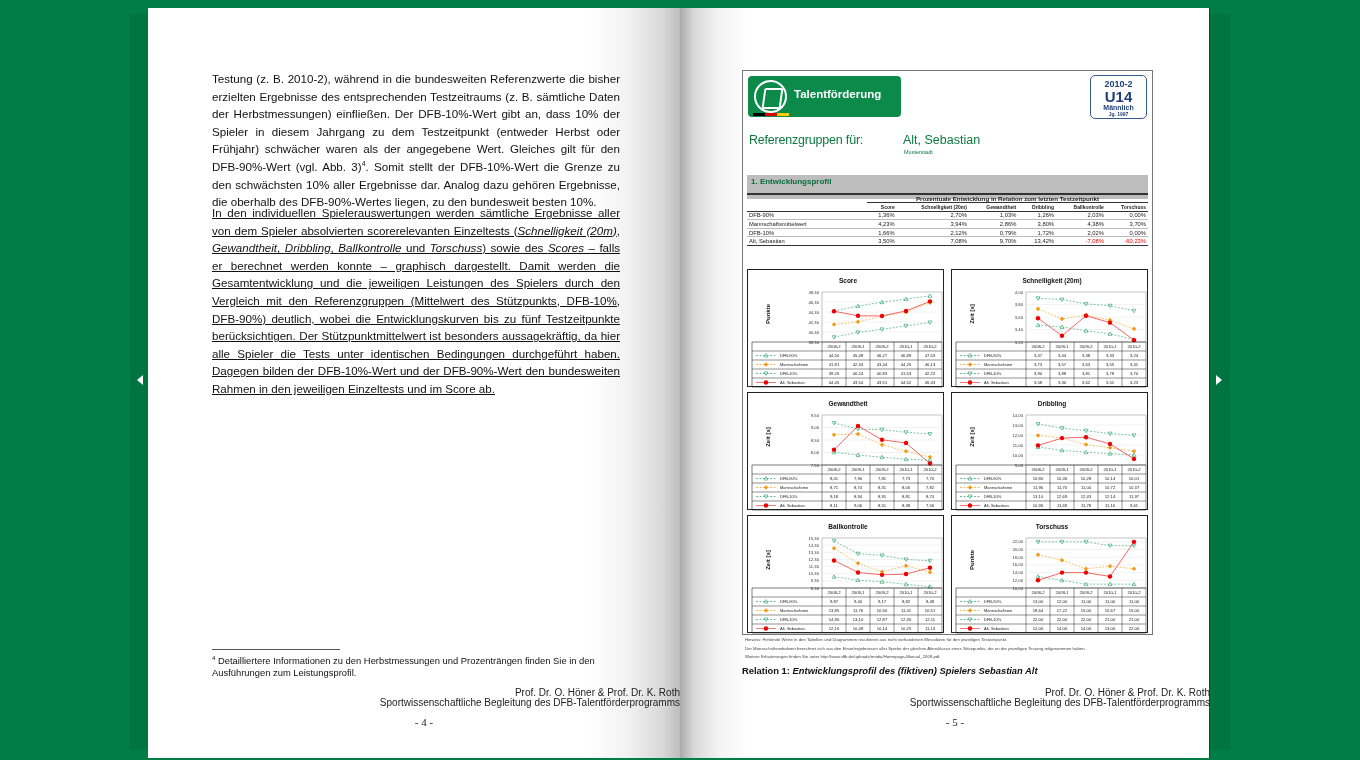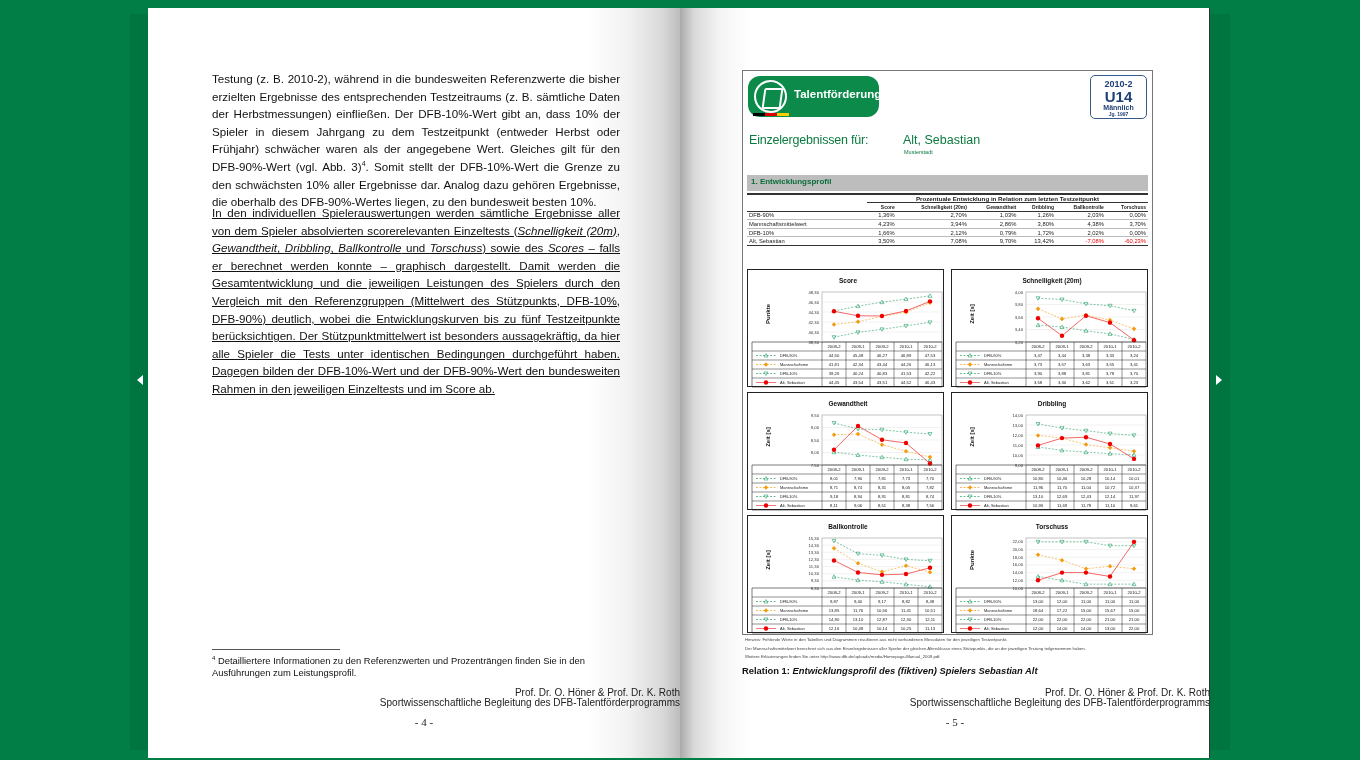--- a/index.html
+++ b/index.html
@@ -21,34 +21,34 @@
   .footnote-rule { position: absolute; left: 64px; top: 641px; width: 128px; height: 1px; background: #555; }
   .footnote { position: absolute; left: 64px; top: 644px; width: 408px; font-size: 9.4px; line-height: 12px; color: #111; }
   .footnote sup { font-size: 6px; }
   .page-footer { position: absolute; width: 100%; top: 680px; text-align: right; font-size: 10px; line-height: 9.5px; color: #222; }
   .page-num { position: absolute; width: 100%; top: 708px; text-align: center; font-size: 11px; font-family: "Liberation Serif", serif; color: #222; }
   .left-footer { left: 0; width: 532px; padding-left: 20px; }
   .right-footer { left: 0; width: 530px; padding-left: 20px; }
 
   
   .sheet { position: absolute; left: 62px; top: 62px; width: 411px; height: 565px; border: 1px solid #777; background: #fff; }
-  .dfb-banner { position: absolute; left: 5px; top: 5px; width: 131px; height: 41px; background: #0b8a4a; border-radius: 12px; }
+  .dfb-banner { position: absolute; left: 5px; top: 5px; width: 153px; height: 41px; background: #0b8a4a; border-radius: 4px; }
   .dfb-logo { position: absolute; left: 6px; top: 4px; width: 33px; height: 33px; border-radius: 50%; border: 2px solid #fff; background: #0b8a4a; }
   .dfb-logo::after { content: ""; position: absolute; left: 7px; top: 6px; width: 15px; height: 17px; border: 2px solid #fff; border-radius: 2px; transform: skewX(-8deg); }
   .dfb-stripe { position: absolute; left: 5px; top: 37px; width: 36px; height: 3px; background: linear-gradient(to right, #000 0, #000 33%, #d00 33%, #d00 66%, #fc0 66%); }
   .banner-title { position: absolute; left: 46px; top: 12px; font-size: 11.5px; font-weight: bold; color: #fff; }
   .season-badge { position: absolute; right: 5px; top: 4px; width: 57px; height: 44px; border: 1px solid #365a8c; border-radius: 5px; text-align: center; color: #1f3f76; font-weight: bold; line-height: 1; }
   .season-badge .s1 { font-size: 9px; margin-top: 4px; }
   .season-badge .s2 { font-size: 15px; }
   .season-badge .s3 { font-size: 7px; }
   .season-badge .s4 { font-size: 5px; margin-top: 1px; }
   .eval-label { position: absolute; left: 6px; top: 62px; font-size: 12.5px; color: #0b7a3f; font-family: "Liberation Sans Narrow", "Liberation Sans", sans-serif; letter-spacing: -0.2px; }
   .player-name { position: absolute; left: 160px; top: 62px; font-size: 12.5px; color: #0b7a3f; }
   .player-city { position: absolute; left: 161px; top: 78px; font-size: 5.5px; color: #0b7a3f; }
-  .section-bar { position: absolute; left: 4px; top: 104px; width: 401px; height: 16px; background: #bdbdbd; font-size: 8px; font-weight: bold; color: #0b6e3a; padding-left: 4px; line-height: 13px; }
+  .section-bar { position: absolute; left: 4px; top: 104px; width: 401px; height: 24px; background: #bdbdbd; font-size: 8px; font-weight: bold; color: #0b6e3a; padding-left: 4px; line-height: 13px; }
   .dev-table { position: absolute; left: 4px; top: 122px; width: 401px; border-collapse: collapse; font-size: 5.8px; color: #222; border-top: 2px solid #333; border-bottom: 1px solid #333; }
   .dev-table td, .dev-table th { padding: 0 2px; height: 8.6px; text-align: right; font-weight: normal; }
   .dev-table .hdr-span { text-align: center; font-weight: bold; font-size: 6.2px; border-bottom: 1px solid #333; }
   .dev-table .colhdr th { font-weight: bold; font-size: 5px; border-bottom: 1px solid #333; }
   .dev-table td.rl { text-align: left; }
   .dev-table tr.r td { border-bottom: 1px solid #bbb; }
   .dev-table tr.player td { border-top: 1px solid #333; }
   .neg { color: #e00; }
 
   .chart-box { position: absolute; width: 197px; height: 118px; border: 1px solid #222; background: #fff; }
@@ -66,42 +66,42 @@
 <div class="nav-arrow nav-next"></div>
 
 <div class="page page-left">
   <div class="body-text p1">
     <p><span>Testung (z. B. 2010-2), während in die bundesweiten Referenzwerte die bisher erzielten Ergebnisse des entsprechenden Testzeitraums (z. B. sämtliche Daten der Herbstmessungen) einfließen. Der DFB-10%-Wert gibt an, dass 10% der Spieler in diesem Jahrgang zu dem Testzeitpunkt (entweder Herbst oder Frühjahr) schwächer waren als der angegebene Wert. Gleiches gilt für den DFB-90%-Wert (vgl. Abb. 3)</span><sup>4</sup><span>. Somit stellt der DFB-10%-Wert die Grenze zu den schwächsten 10% aller Ergebnisse dar. Analog dazu gehören Ergebnisse, die oberhalb des DFB-90%-Wertes liegen, zu den bundesweit besten 10%.</span></p>
   </div>
   <div class="body-text p2">
     <p><span>In den individuellen Spielerauswertungen werden sämtliche Ergebnisse aller von dem Spieler absolvierten scorerelevanten Einzeltests (</span><i>Schnelligkeit (20m)</i><span>, </span><i>Gewandtheit</i><span>, </span><i>Dribbling</i><span>, </span><i>Ballkontrolle</i><span> und </span><i>Torschuss</i><span>) sowie des </span><i>Scores</i><span> – falls er berechnet werden konnte – graphisch dargestellt. Damit werden die Gesamtentwicklung und die jeweiligen Leistungen des Spielers durch den Vergleich mit den Referenzgruppen (Mittelwert des Stützpunkts, DFB-10%, DFB-90%) deutlich, wobei die Entwicklungskurven bis zu fünf Testzeitpunkte berücksichtigen. Der Stützpunktmittelwert ist besonders aussagekräftig, da hier alle Spieler die Tests unter identischen Bedingungen durchgeführt haben. Dagegen bilden der DFB-10%-Wert und der DFB-90%-Wert den bundesweiten Rahmen in den jeweiligen Einzeltests und im Score ab.</span></p>
   </div>
   <div class="footnote-rule"></div>
-  <div class="footnote"><sup>4</sup><span> Detailliertere Informationen zu den Referenzwerten und Prozenträngen finden Sie in den Ausführungen zum Leistungsprofil.</span></div>
+  <div class="footnote"><sup>4</sup><span> Detailliertere Informationen zu den Herbstmessungen und Prozenträngen finden Sie in den Ausführungen zum Leistungsprofil.</span></div>
   <div class="page-footer left-footer">
     <div>Prof. Dr. O. Höner &amp; Prof. Dr. K. Roth</div>
     <div>Sportwissenschaftliche Begleitung des DFB-Talentförderprogramms</div>
   </div>
   <div class="page-num left-footer">- 4 -</div>
 </div>
 
 <div class="page page-right">
   <div class="sheet">
     <div class="dfb-banner">
       <div class="dfb-logo"></div>
       <div class="dfb-stripe"></div>
       <div class="banner-title">Talentförderung</div>
     </div>
     <div class="season-badge">
       <div class="s1">2010-2</div>
       <div class="s2">U14</div>
       <div class="s3">Männlich</div>
       <div class="s4">Jg. 1997</div>
     </div>
-    <div class="eval-label">Einzelergebnissen für:</div>
+    <div class="eval-label">Referenzgruppen für:</div>
     <div class="player-name">Alt, Sebastian</div>
     <div class="player-city">Musterstadt</div>
     <div class="section-bar">1. Entwicklungsprofil</div>
 
     <table class="dev-table">
       <tbody>
           <tr>
         <th></th>
         <th class="hdr-span" colspan="6">Prozentuale Entwicklung in Relation zum letzten Testzeitpunkt</th>
       </tr>

